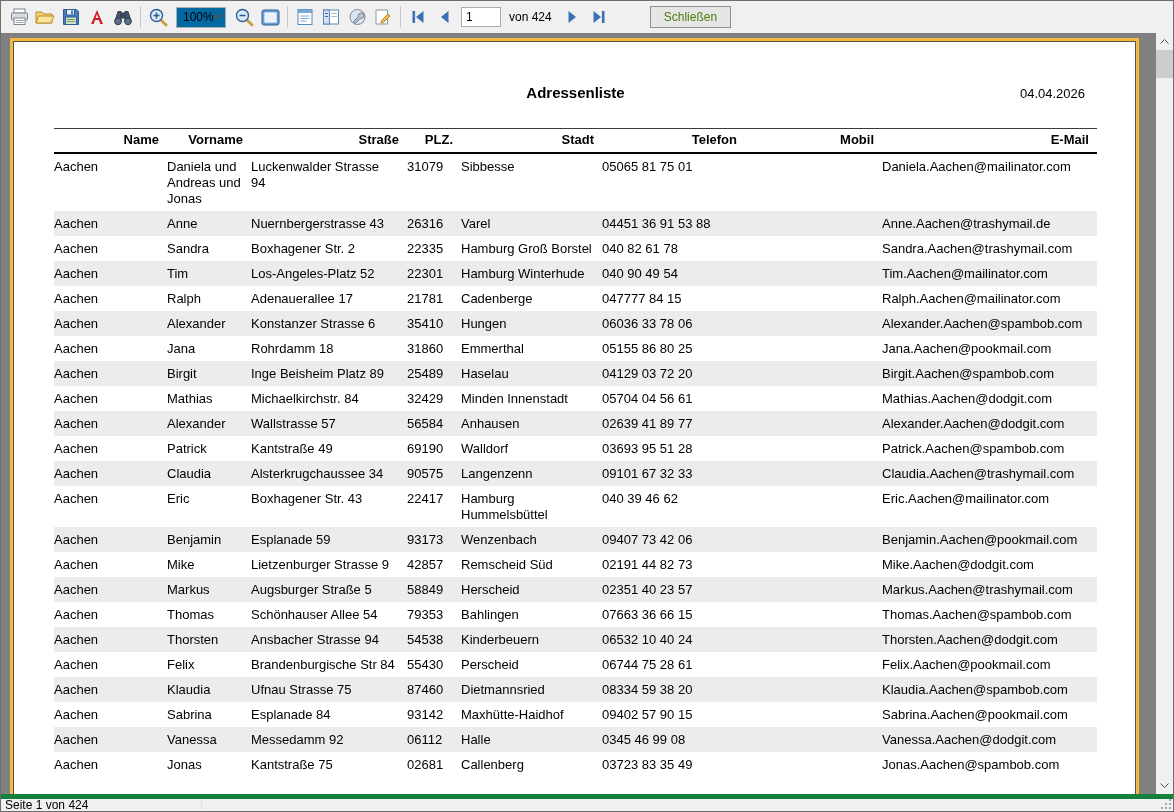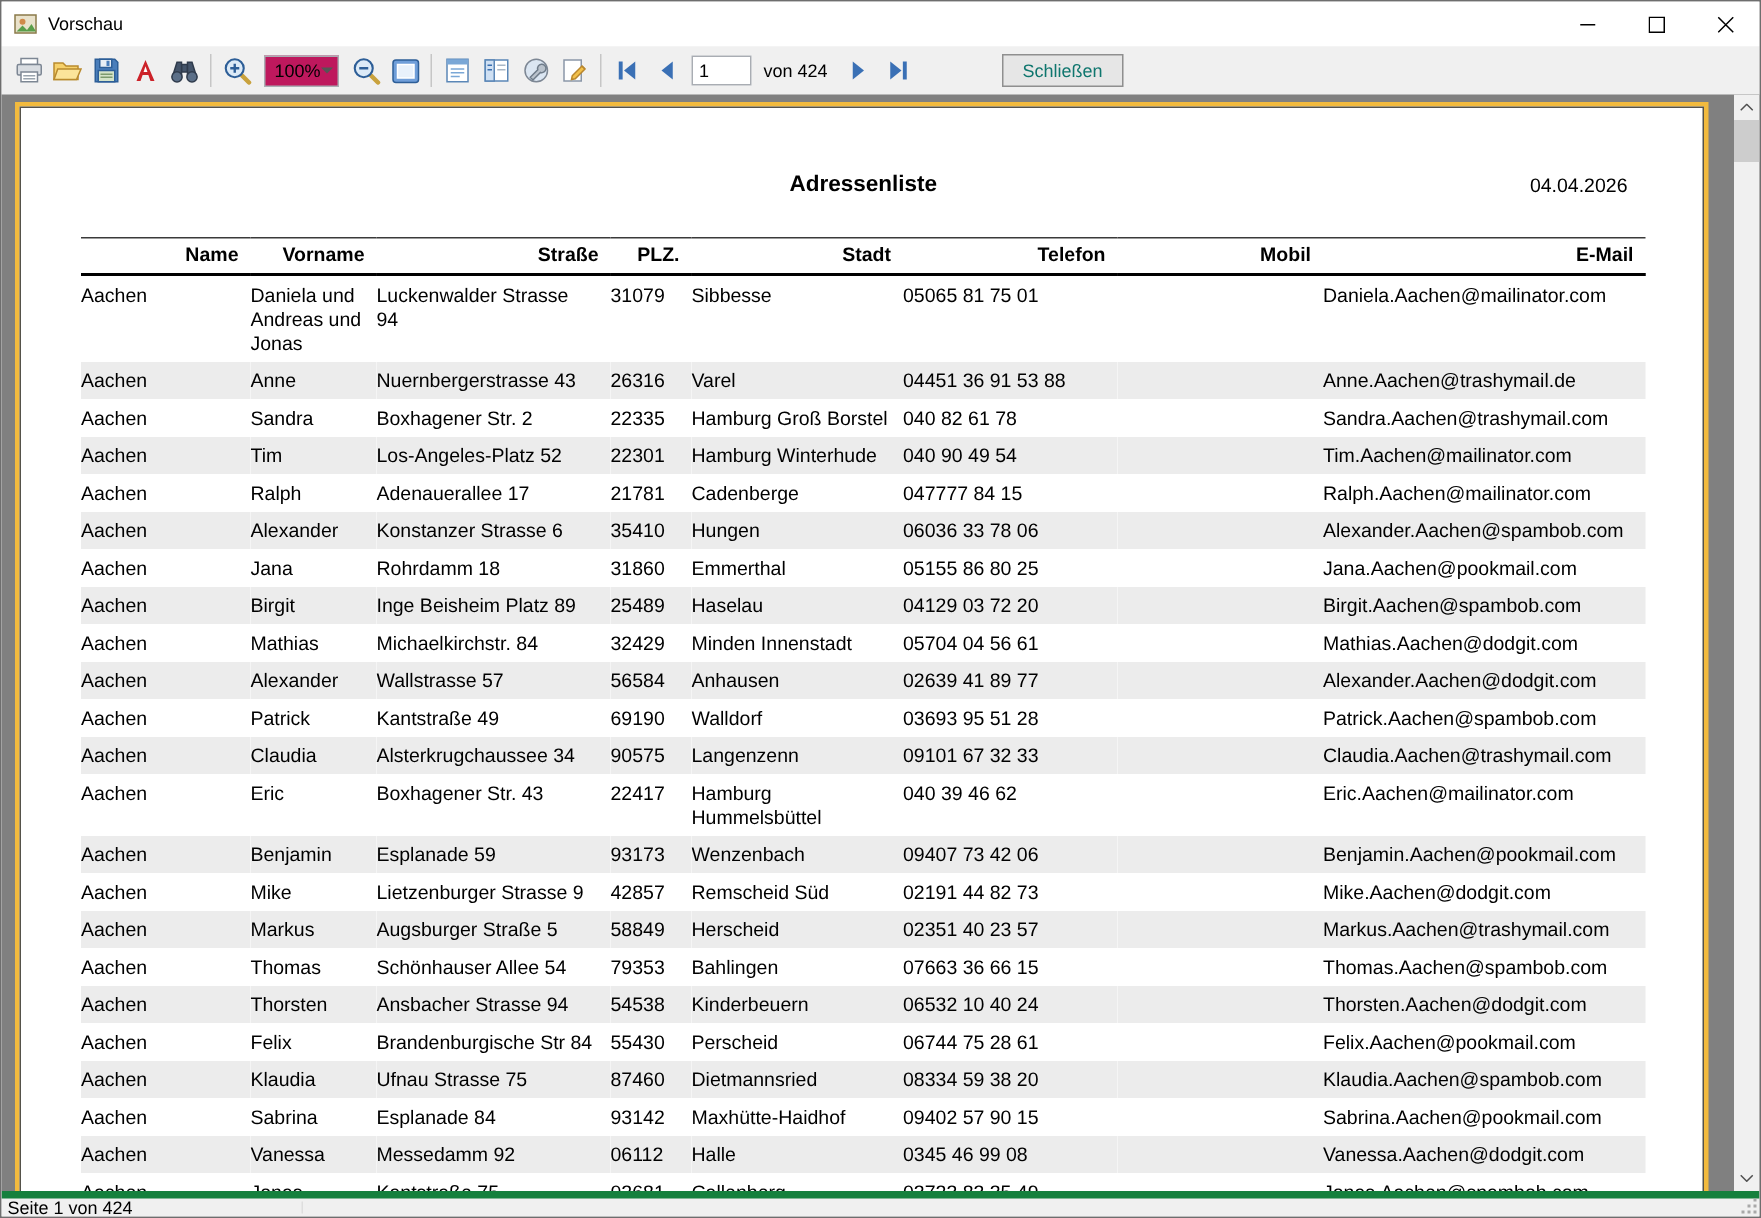--- a/index.html
+++ b/index.html
@@ -14,25 +14,25 @@
   
   .titlebar{height:30px;background:#ffffff;display:flex;align-items:center;flex:none;}
   .app-icon{margin:0 7px 0 8px;display:flex;}
   .title-text{font-size:12px;color:#000;}
   .win-controls{margin-left:auto;display:flex;height:100%;}
   .win-btn{width:46px;height:100%;display:flex;align-items:center;justify-content:center;cursor:default;}
   
   .toolbar{height:32px;background:#f0f0f0;display:flex;align-items:center;padding:0 5px;flex:none;}
   .tb-btn{width:26px;height:26px;display:flex;align-items:center;justify-content:center;border:1px solid transparent;border-radius:2px;}
   .tb-sep{width:1px;height:22px;background:#c6c6c6;margin:0 4px;flex:none;}
-  .zoom-combo{width:50px;height:21px;background:#be185d;border:1px solid #a9adb3;display:flex;align-items:center;font-size:12px;padding:0 3px 0 6px;margin:0 5px;justify-content:space-between;}
+  .zoom-combo{width:50px;height:21px;background:#0369a1;border:1px solid #a9adb3;display:flex;align-items:center;font-size:12px;padding:0 3px 0 6px;margin:0 5px;justify-content:space-between;}
   .combo-arrow{width:0;height:0;border-left:4px solid transparent;border-right:4px solid transparent;border-top:4px solid #555;}
   .page-input{width:40px;height:20px;border:1px solid #a9adb3;font-size:12px;font-family:"Liberation Sans",sans-serif;padding:0 4px;margin:0 6px 0 4px;outline:none;}
   .pages-label{font-size:12px;margin:0 8px 0 2px;color:#000;}
-  .close-btn{margin-left:56px;height:22px;padding:0 13px;font-size:12px;font-family:"Liberation Sans",sans-serif;background:#e6e6e6;border:1px solid #8f8f8f;color:#0f766e;}
+  .close-btn{margin-left:38px;height:22px;padding:0 13px;font-size:12px;font-family:"Liberation Sans",sans-serif;background:#e6e6e6;border:1px solid #8f8f8f;color:#4d7c0f;}
   
   .preview{flex:1;background:#808080;position:relative;overflow:hidden;}
   .page{
     position:absolute;left:12px;top:8px;width:1123px;height:1500px;
     background:#fff;border:1px solid #55524a;
     box-shadow:0 0 0 3px #f2ba3e;
   }
   .report{padding:42px 0 0 40px;color:#000;}
   .report-head{position:relative;width:1043px;height:20px;}
   .report-title{position:absolute;left:0;right:0;text-align:center;font-size:15px;font-weight:bold;}
@@ -51,47 +51,20 @@
   .statusbar{height:17px;background:#f0f0f0;border-top:5px solid #15803d;display:flex;align-items:center;flex:none;position:relative;font-size:12px;}
   .status-text{padding-left:4px;color:#000;}
   .status-sep{position:absolute;left:200px;top:2px;bottom:2px;width:1px;background:#dedede;}
   .grip{position:absolute;right:1px;bottom:1px;display:flex;}
 </style>
 </head>
 <body>
 
 <div class="window">
 
-  <div class="titlebar">
-    <span class="app-icon">
-      <svg width="16" height="16" viewBox="0 0 16 16">
-          <rect x="1" y="2" width="14" height="12" fill="#e9e2cb" stroke="#8a7a4a"></rect>
-          <circle cx="6" cy="6.5" r="2" fill="#d08a4a"></circle>
-          <path d="M2 13 l4-4 3 3 3-4 3 5z" fill="#5a9e4a"></path>
-        </svg>
-    </span>
-    <span class="title-text">Vorschau</span>
-    <div class="win-controls">
-      <div class="win-btn">
-          <svg width="11" height="11">
-            <line x1="0.5" y1="5.5" x2="10.5" y2="5.5" stroke="#000" stroke-width="1"></line>
-          </svg>
-        </div>
-      <div class="win-btn">
-          <svg width="11" height="11">
-            <rect x="0.5" y="0.5" width="10" height="10" fill="none" stroke="#000" stroke-width="1"></rect>
-          </svg>
-        </div>
-      <div class="win-btn">
-          <svg width="11" height="11">
-            <path d="M0.5 0.5 L10.5 10.5 M10.5 0.5 L0.5 10.5" stroke="#000" stroke-width="1" fill="none"></path>
-          </svg>
-        </div>
-    </div>
-  </div>
 
   <div class="toolbar">
     <div class="tb-btn">
       <svg width="19" height="18" viewBox="0 0 19 18">
           <rect x="4" y="1" width="11" height="4" fill="#fff" stroke="#7d8794"></rect>
           <rect x="1.5" y="5" width="16" height="7" rx="1" fill="#d9dde2" stroke="#7d8794"></rect>
           <rect x="4" y="10" width="11" height="6.5" fill="#fff" stroke="#7d8794"></rect>
           <line x1="5.5" y1="12.5" x2="13.5" y2="12.5" stroke="#9aa4ae"></line>
           <line x1="5.5" y1="14.5" x2="13.5" y2="14.5" stroke="#9aa4ae"></line>
         </svg>

